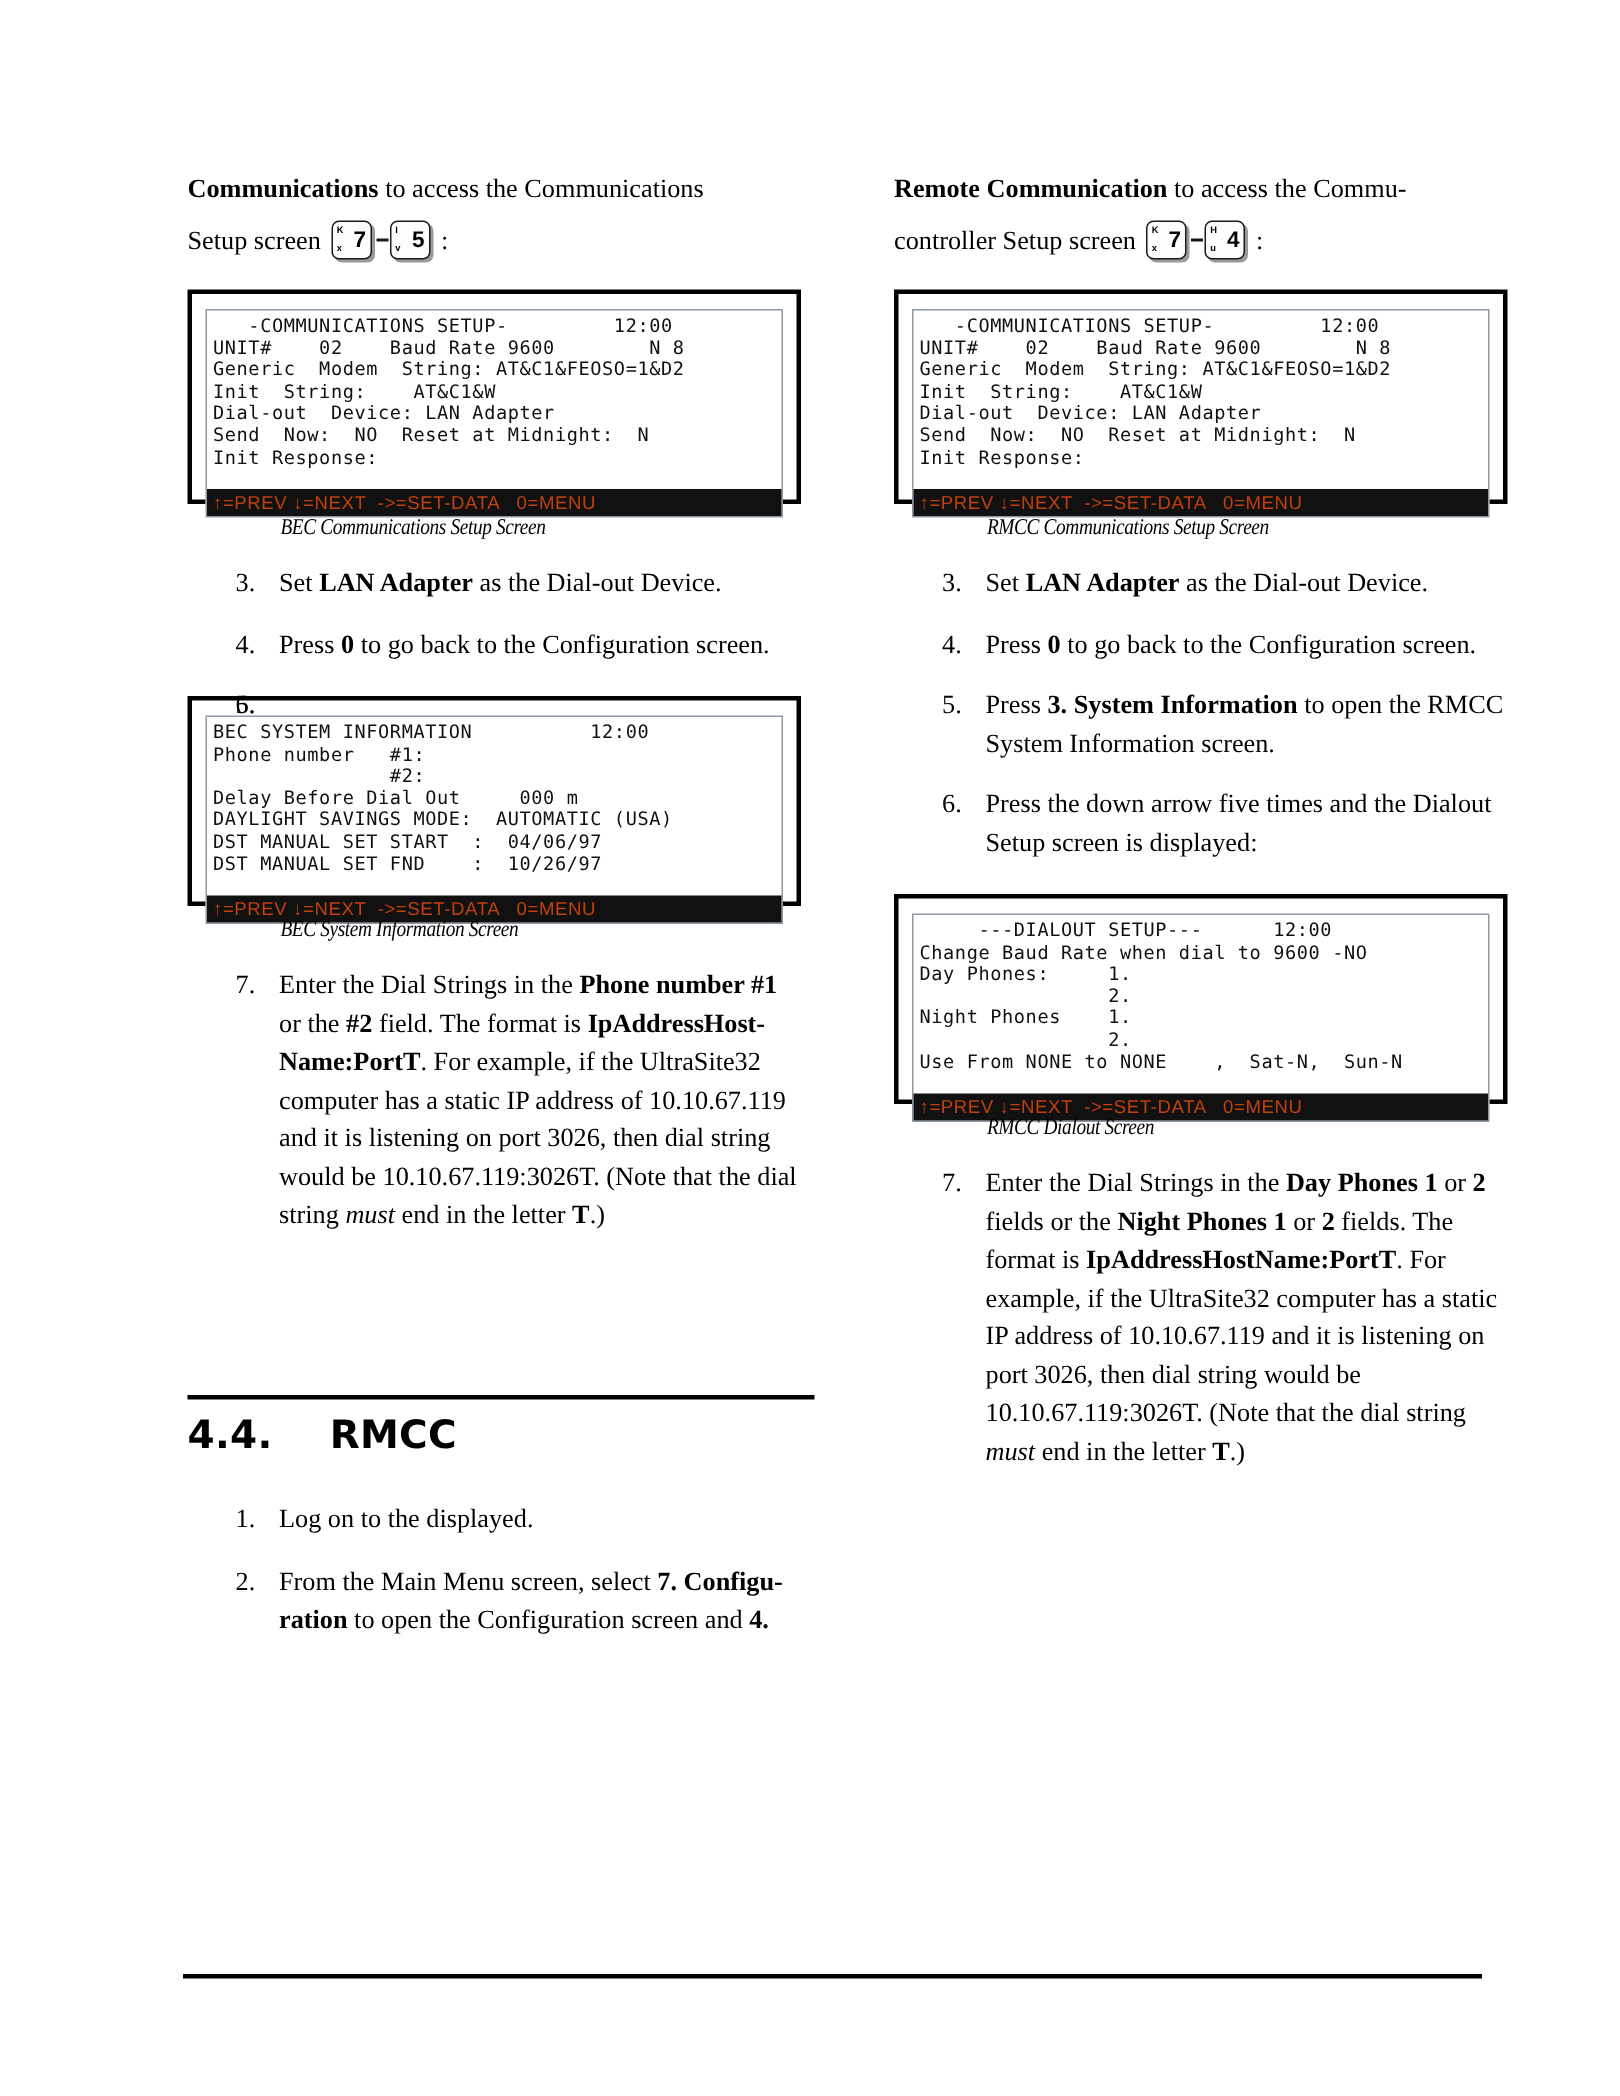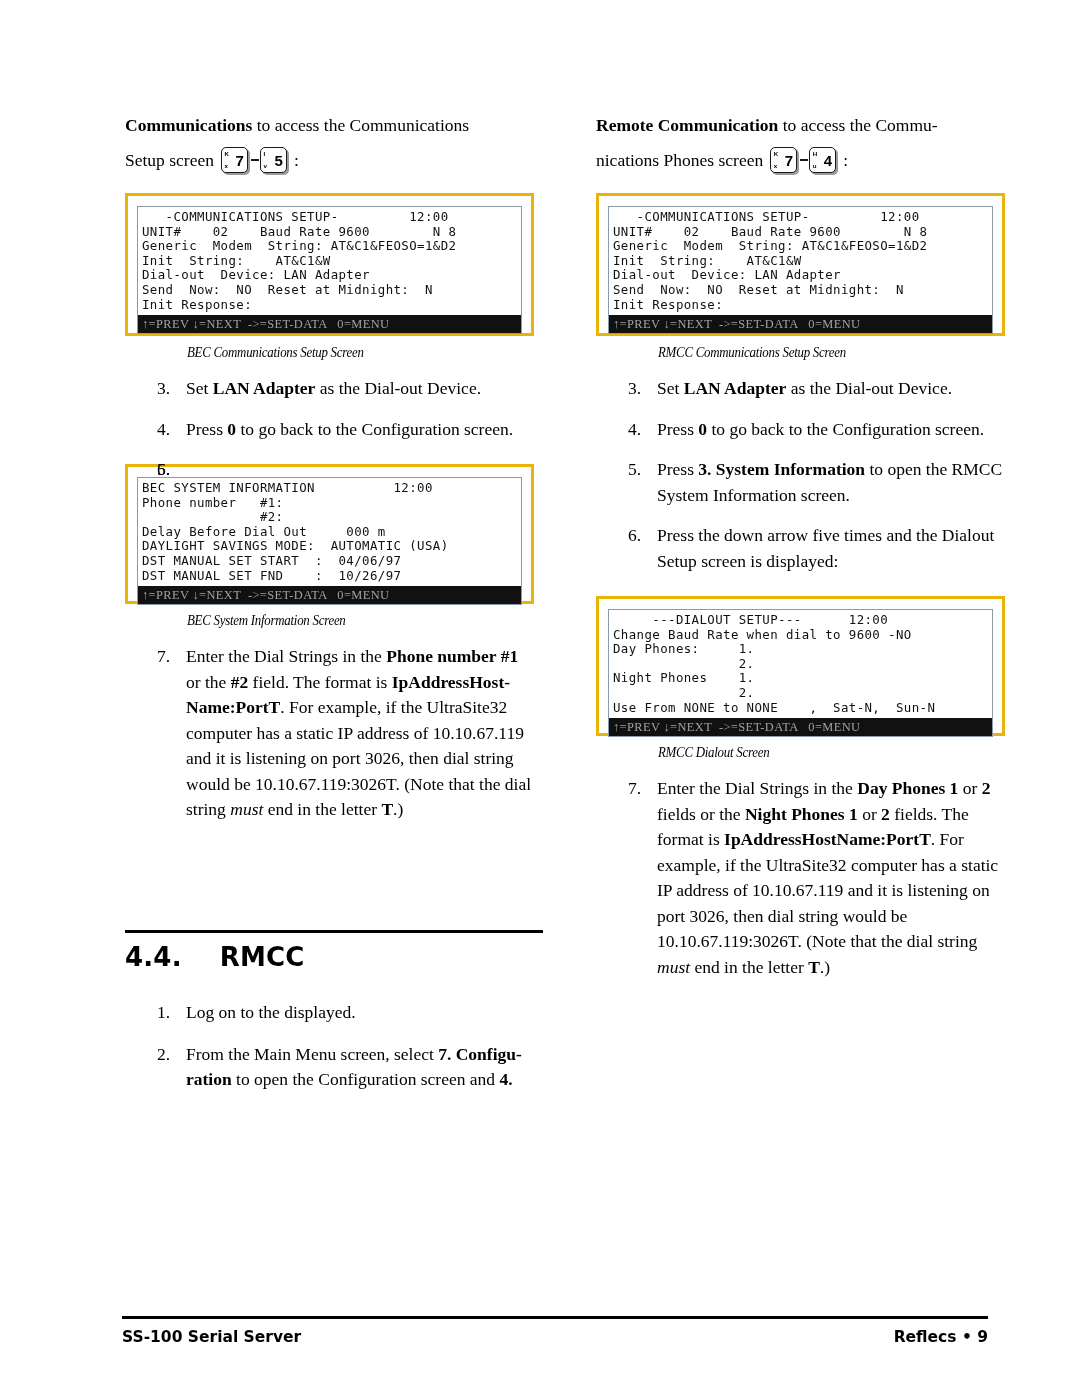--- a/index.html
+++ b/index.html
@@ -93,21 +93,21 @@
     display: inline-block;
     width: 8px;
     height: 2px;
     background: #1a1a1a;
     margin: 0 1px 0 3px;
     vertical-align: middle;
   }
 
   
   .lcd-frame {
-    border: 3px solid #eab308;
+    border: 3px solid #000000;
     background: #ffffff;
     padding: 10px 9px 16px 9px;
     box-sizing: border-box;
   }
   .lcd-frame.f1 { margin-top: 20px; height: 143px; }
   .lcd-frame.f2 { margin-top: 22px; height: 140px; }
 
   .lcd {
     border: 1px solid #8d9aa6;
     background: #ffffff;
@@ -117,29 +117,29 @@
   .lcd-body {
     font-family: "DejaVu Sans Mono", "Liberation Mono", monospace;
     font-size: 12.4px;
     line-height: 14.6px;
     letter-spacing: 0.4px;
     white-space: pre;
     padding: 1px 4px 2px 4px;
     color: #101010;
   }
   .lcd-status {
-    font-family: Liberation Serif, serif;
+    font-family: Liberation Sans, sans-serif;
     font-size: 12.4px;
     line-height: 18px;
     letter-spacing: 0.4px;
     white-space: pre;
     background: #111111;
-    color: #a3a3a3;
+    color: #c2410c;
     padding: 0 4px;
-    margin-top: 1px;
+    margin-top: 12px;
   }
 
   .caption {
     font-family: "Liberation Serif", "DejaVu Serif", serif;
     font-style: italic;
     font-size: 15px;
     margin-top: 8px;
     padding-left: 72px;
     letter-spacing: -0.3px;
     transform: scaleX(0.86);
@@ -289,21 +289,21 @@
         <li><span class="num">7.</span><span>Enter the Dial Strings in the <b>Phone number #1</b> or the <b>#2</b> field. The format is <b>IpAddressHost-Name:PortT</b>. For example, if the UltraSite32 computer has a static IP address of 10.10.67.119 and it is listening on port 3026, then dial string would be 10.10.67.119:3026T. (Note that the dial string <i>must</i> end in the letter <b>T</b>.)</span></li>
       </ol>
 
     </div>
 
     <div class="col">
 
       <div class="intro">
         <span style="font-weight:bold">Remote Communication</span><span> to access the Commu-</span>
         <div class="l2">
-          <span class="txt">nications Phones screen</span>
+          <span class="txt">controller Setup screen</span>
           <span class="keys">
             <span class="keycap">
               <span class="tl">K</span>
               <span class="bl">x</span>
               <span class="big">7</span>
             </span>
             <span class="keydash"></span>
             <span class="keycap">
               <span class="tl">H</span>
               <span class="bl">u</span>
@@ -362,18 +362,14 @@
   </div>
 
   <div class="bottom-list">
     <ol class="steps">
       <li><span class="num">1.</span><span>Log on to the displayed.</span></li>
       <li><span class="num">2.</span><span>From the Main Menu screen, select <b>7. Configu-ration</b> to open the Configuration screen and <b>4.</b></span></li>
     </ol>
   </div>
 
   <div class="footer-rule"></div>
-  <div class="footer">
-    <span>SS-100 Serial Server</span>
-    <span>Reflecs • 9</span>
-  </div>
 
 </div>
 
 </body></html>

